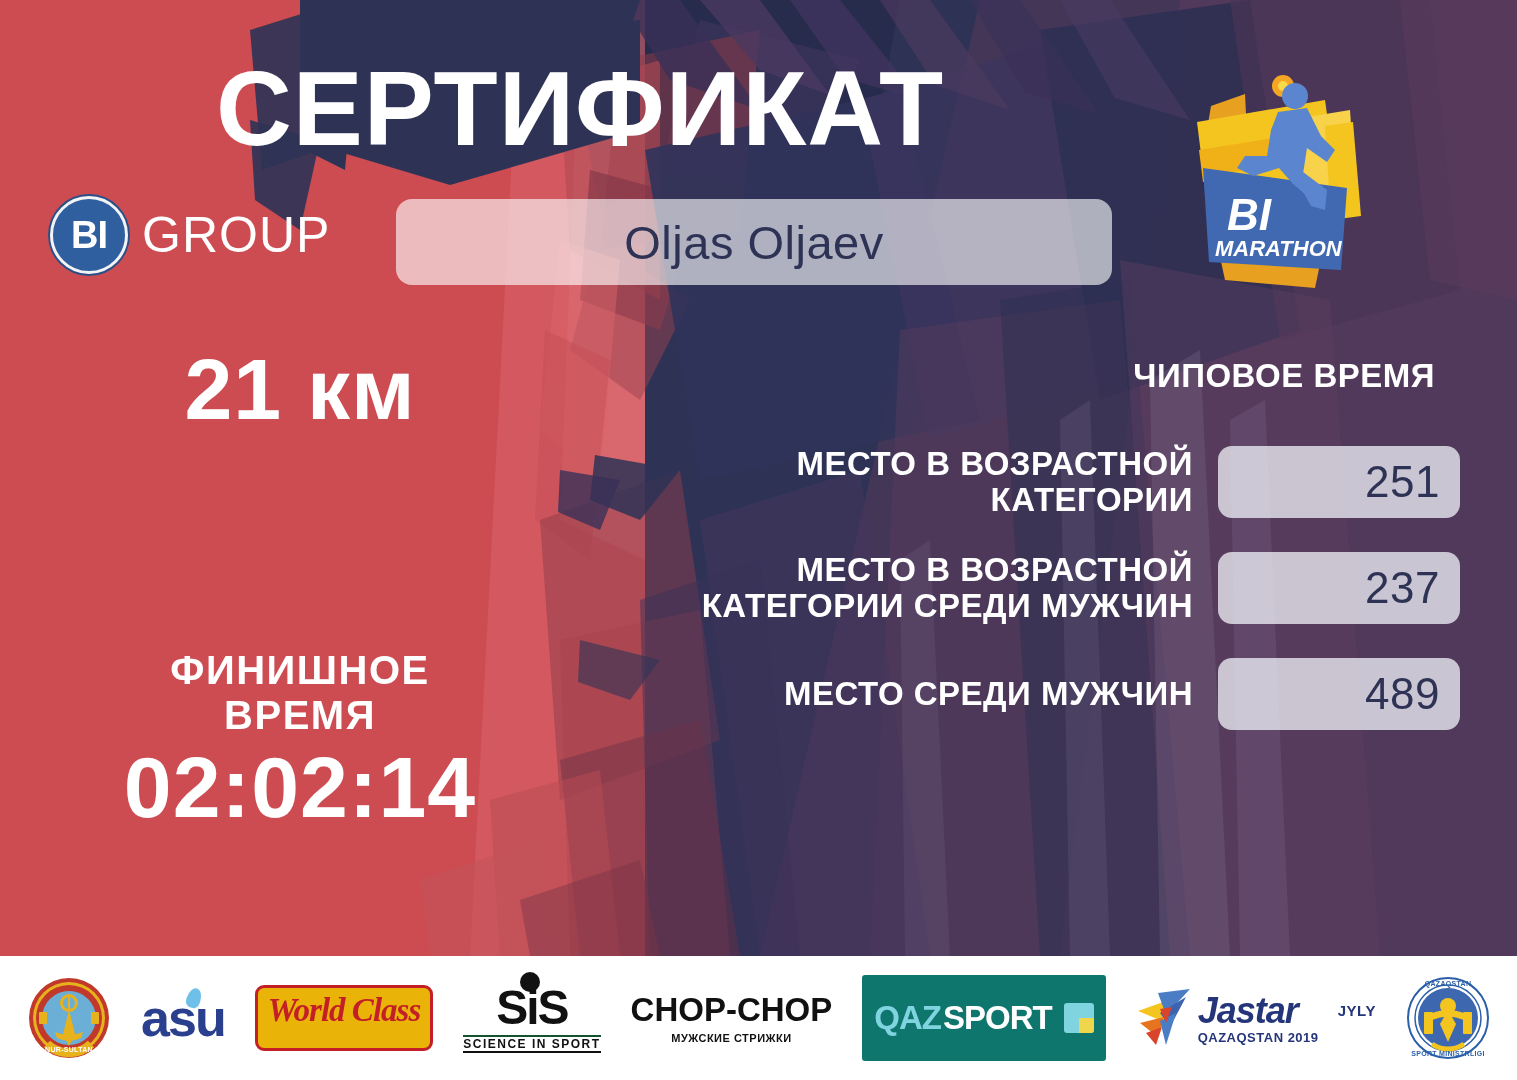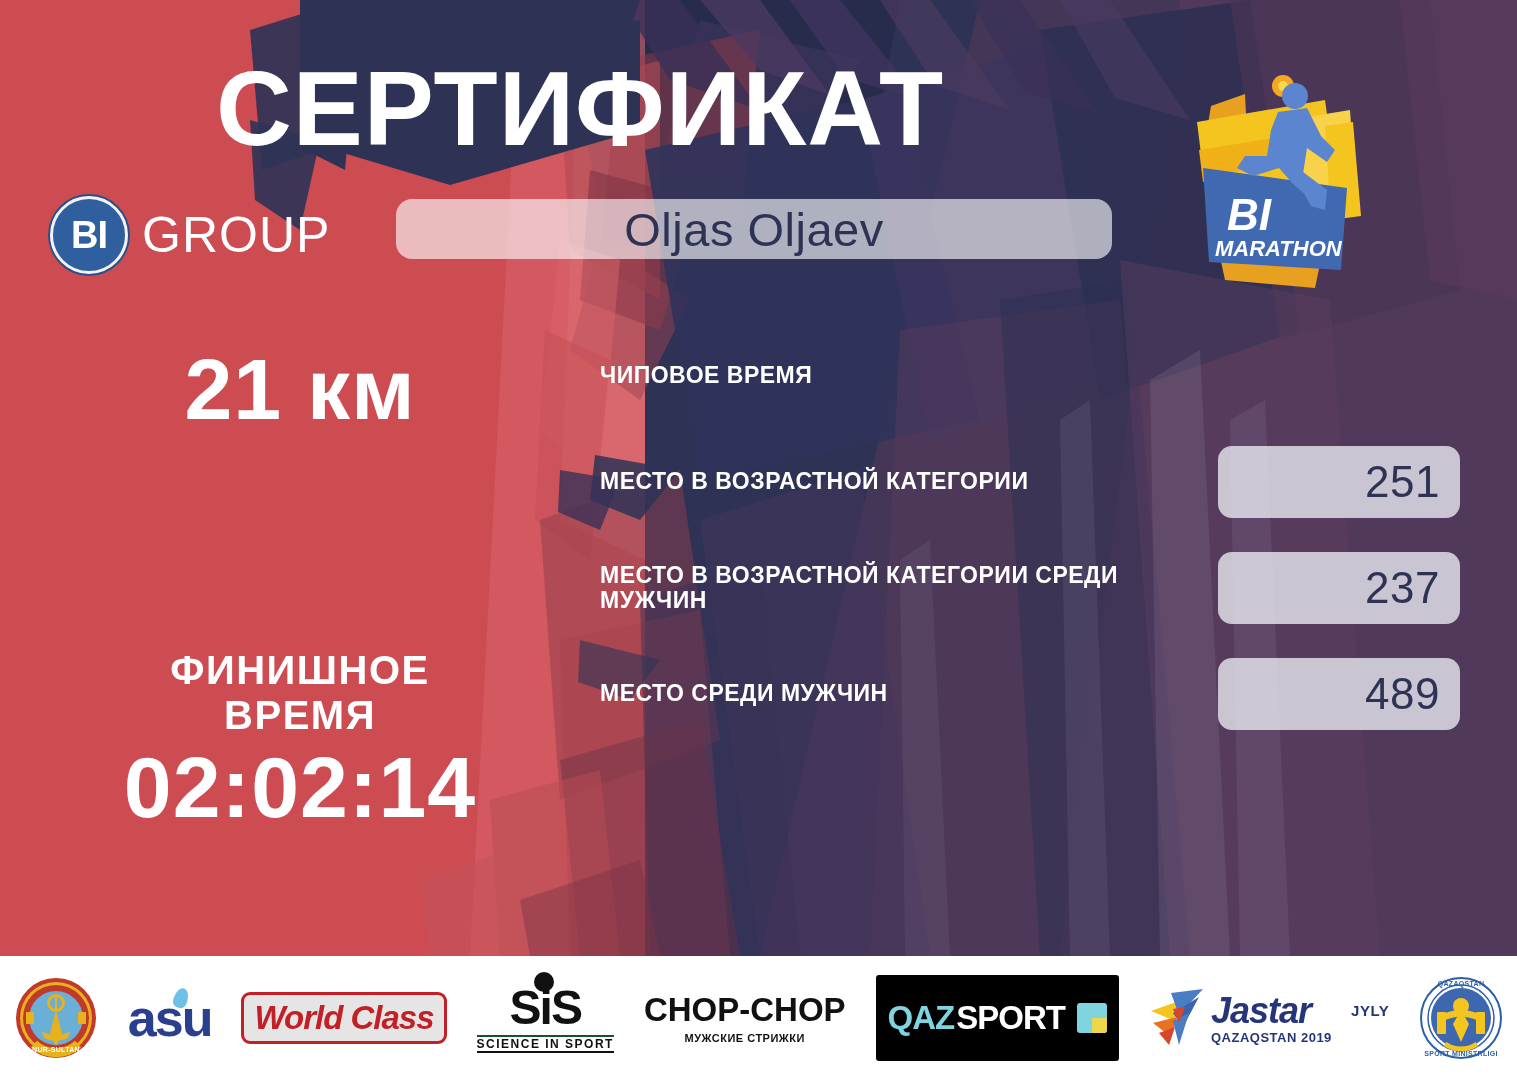--- a/index.html
+++ b/index.html
@@ -49,21 +49,21 @@
     color:#ffffff;font-size:38px;font-weight:bold;letter-spacing:-1px;
     box-sizing:border-box;
   }
   .bi-word{
     color:#ffffff;font-size:50px;font-weight:normal;letter-spacing:1px;
   }
 
   
   .name-pill{
     position:absolute;left:396px;top:199px;
-    width:716px;height:60px;
+    width:716px;height:86px;
     border-radius:16px;
     background:rgba(255,255,255,0.62);
     display:flex;align-items:center;justify-content:center;
   }
   .name-pill span{
     color:#2e3356;font-size:47px;font-weight:normal;letter-spacing:0.5px;
   }
 
   
   .bimarathon{position:absolute;left:1175px;top:64px;width:215px;height:240px;}
@@ -86,21 +86,22 @@
   .right-col{
     position:absolute;left:600px;top:340px;width:860px;
   }
   .stat-row{
     position:relative;
     display:flex;align-items:center;justify-content:flex-end;
     height:72px;margin-bottom:34px;
   }
   .stat-label{
     color:#ffffff;
-    font-size:23px;font-weight:bold;
+    font-size:33px;font-weight:bold;
+    text-align:right;
     line-height:1.1;
     letter-spacing:0.5px;
     padding-right:25px;
     flex:1 1 auto;
   }
   .stat-pill{
     flex:0 0 242px;
     width:242px;height:72px;
     border-radius:14px;
     background:rgba(233,233,240,0.80);
@@ -128,22 +129,23 @@
   .asu{color:#2b3f8f;font-size:52px;font-weight:bold;letter-spacing:-2px;position:relative;line-height:1;}
   .asu .drop{
     position:absolute;top:-4px;left:46px;width:14px;height:20px;
     background:#6fc0e8;border-radius:60% 60% 50% 50%/70% 70% 40% 40%;
     transform:rotate(18deg);
   }
 
   
   .wc{
     border:3px solid #c22026;border-radius:9px;
-    padding:4px 10px 4px 10px;
-    background:#e5e5e5;
+    padding:4px 10px 19px 10px;
+    background:#eab308;
+    font-family:Liberation Serif, serif;
   }
   .wc span{
     color:#c22026;font-size:33px;font-weight:bold;font-style:italic;letter-spacing:-1px;
   }
 
   
   .sis{text-align:center;line-height:1;}
   .sis .big{color:#111;font-size:48px;font-weight:bold;letter-spacing:-2px;position:relative;display:inline-block;}
   .sis .big .dotcirc{
     position:absolute;top:-12px;left:24px;width:20px;height:20px;border-radius:50%;
@@ -154,21 +156,21 @@
     border-top:2px solid #14532d;border-bottom:2px solid #111;padding:1px 0;
   }
 
   
   .chop{text-align:center;line-height:1;}
   .chop .big{color:#111;font-size:33px;font-weight:bold;letter-spacing:0px;}
   .chop .sub{color:#111;font-size:11px;font-weight:bold;letter-spacing:0.5px;margin-top:7px;}
 
   
   .qaz{
-    background:#000000;border-radius:3px;
+    background:#0f766e;border-radius:3px;
     padding:24px 12px;display:flex;align-items:center;gap:12px;
   }
   .qaz .t1{color:#7fd4e0;font-size:33px;font-weight:bold;letter-spacing:-1px;}
   .qaz .t2{color:#ffffff;font-size:33px;font-weight:bold;letter-spacing:-1px;}
   .qaz .sq{width:30px;height:30px;background:#7fd4e0;border-radius:3px;position:relative;}
   .qaz .sq:after{content:"";position:absolute;right:0;bottom:0;width:15px;height:15px;background:#f0d64a;border-radius:0 0 3px 0;}
 
   
   .jastar{display:flex;align-items:center;gap:6px;}
   .jastar .txt{line-height:1;text-align:left;}

